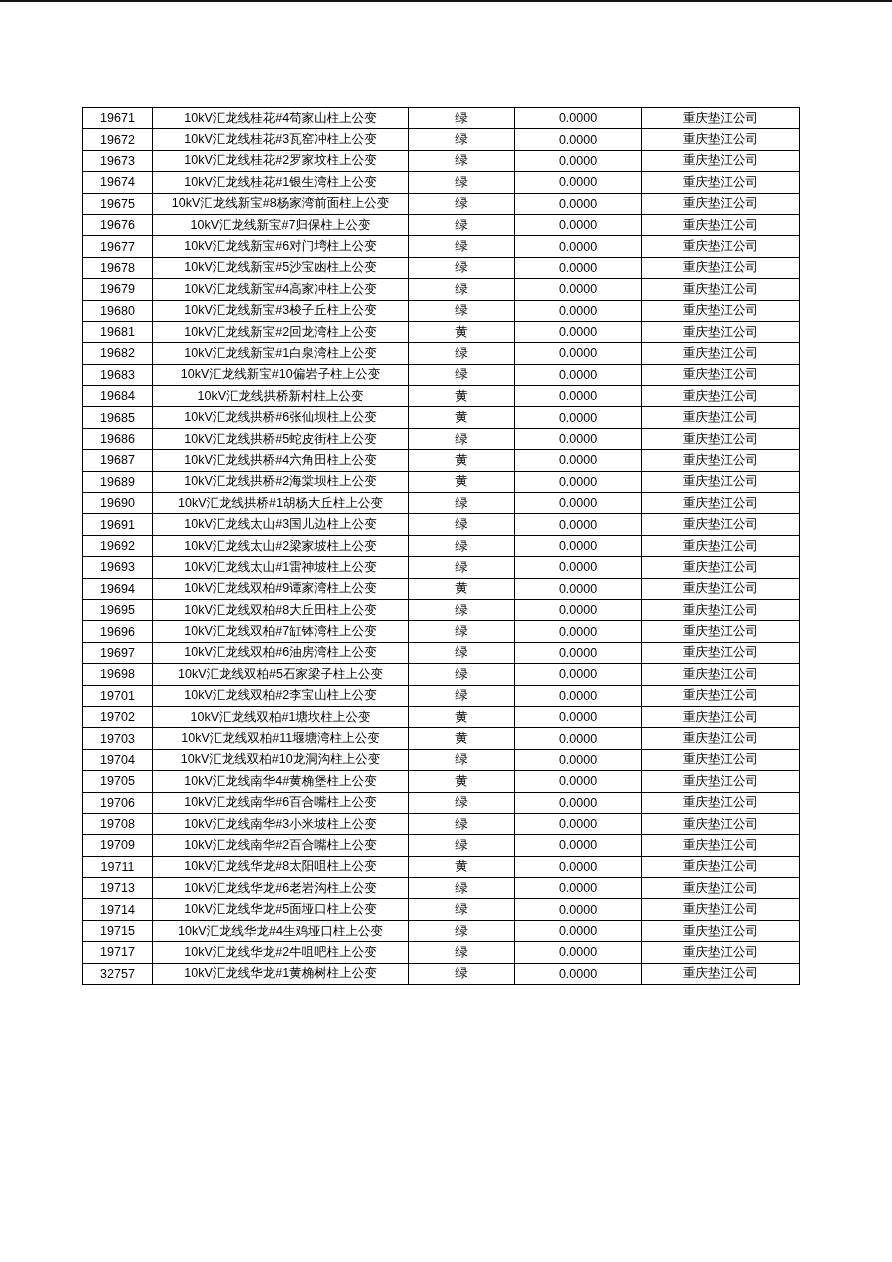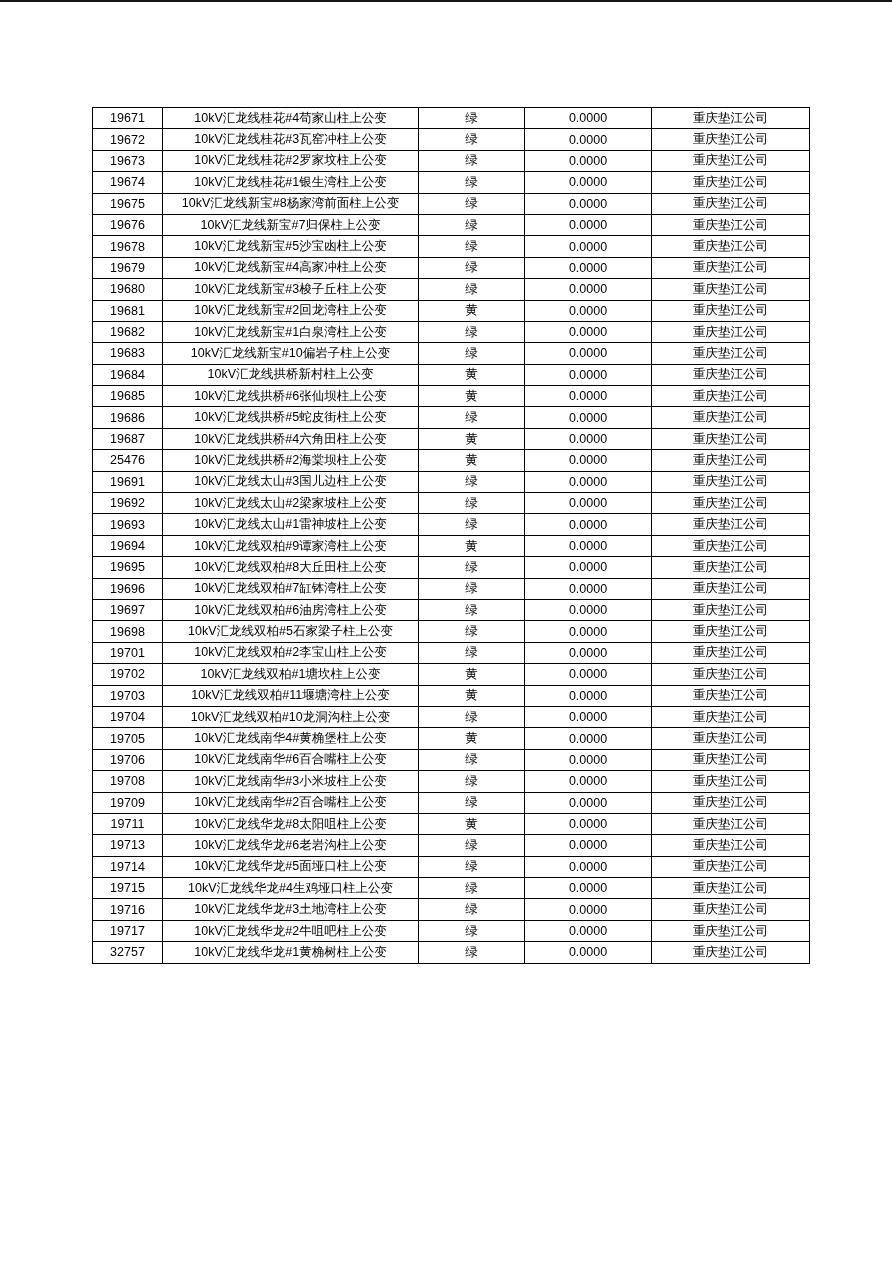--- a/index.html
+++ b/index.html
@@ -18,21 +18,21 @@
   .top-edge {
     position: absolute;
     top: 0;
     left: 0;
     width: 892px;
     height: 2px;
     background: #141414;
   }
   .data-table {
     position: absolute;
-    left: 92px;
+    left: 82px;
     top: 107px;
     width: 717px;
     border-collapse: collapse;
     table-layout: fixed;
   }
   .data-table td {
     border: 1px solid #000;
     font-size: 12.5px;
     color: #000;
     text-align: center;
@@ -98,20 +98,27 @@
     <td>重庆垫江公司</td>
   </tr>
       <tr>
     <td>19676</td>
     <td>10kV汇龙线新宝#7归保柱上公变</td>
     <td>绿</td>
     <td>0.0000</td>
     <td>重庆垫江公司</td>
   </tr>
       <tr>
+    <td>19677</td>
+    <td>10kV汇龙线新宝#6对门塆柱上公变</td>
+    <td>绿</td>
+    <td>0.0000</td>
+    <td>重庆垫江公司</td>
+  </tr>
+      <tr>
     <td>19678</td>
     <td>10kV汇龙线新宝#5沙宝凼柱上公变</td>
     <td>绿</td>
     <td>0.0000</td>
     <td>重庆垫江公司</td>
   </tr>
       <tr>
     <td>19679</td>
     <td>10kV汇龙线新宝#4高家冲柱上公变</td>
     <td>绿</td>
@@ -168,23 +175,30 @@
     <td>重庆垫江公司</td>
   </tr>
       <tr>
     <td>19687</td>
     <td>10kV汇龙线拱桥#4六角田柱上公变</td>
     <td>黄</td>
     <td>0.0000</td>
     <td>重庆垫江公司</td>
   </tr>
       <tr>
-    <td>25476</td>
+    <td>19689</td>
     <td>10kV汇龙线拱桥#2海棠坝柱上公变</td>
     <td>黄</td>
+    <td>0.0000</td>
+    <td>重庆垫江公司</td>
+  </tr>
+      <tr>
+    <td>19690</td>
+    <td>10kV汇龙线拱桥#1胡杨大丘柱上公变</td>
+    <td>绿</td>
     <td>0.0000</td>
     <td>重庆垫江公司</td>
   </tr>
       <tr>
     <td>19691</td>
     <td>10kV汇龙线太山#3国儿边柱上公变</td>
     <td>绿</td>
     <td>0.0000</td>
     <td>重庆垫江公司</td>
   </tr>
@@ -310,27 +324,20 @@
       <tr>
     <td>19714</td>
     <td>10kV汇龙线华龙#5面垭口柱上公变</td>
     <td>绿</td>
     <td>0.0000</td>
     <td>重庆垫江公司</td>
   </tr>
       <tr>
     <td>19715</td>
     <td>10kV汇龙线华龙#4生鸡垭口柱上公变</td>
-    <td>绿</td>
-    <td>0.0000</td>
-    <td>重庆垫江公司</td>
-  </tr>
-      <tr>
-    <td>19716</td>
-    <td>10kV汇龙线华龙#3土地湾柱上公变</td>
     <td>绿</td>
     <td>0.0000</td>
     <td>重庆垫江公司</td>
   </tr>
       <tr>
     <td>19717</td>
     <td>10kV汇龙线华龙#2牛咀吧柱上公变</td>
     <td>绿</td>
     <td>0.0000</td>
     <td>重庆垫江公司</td>

